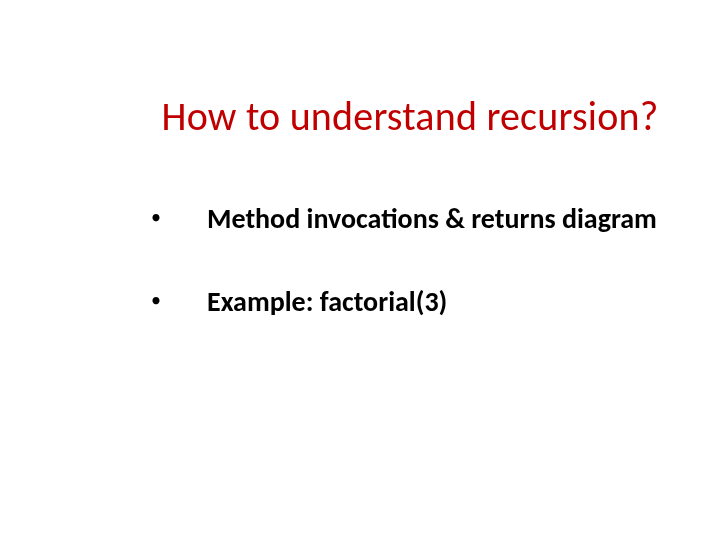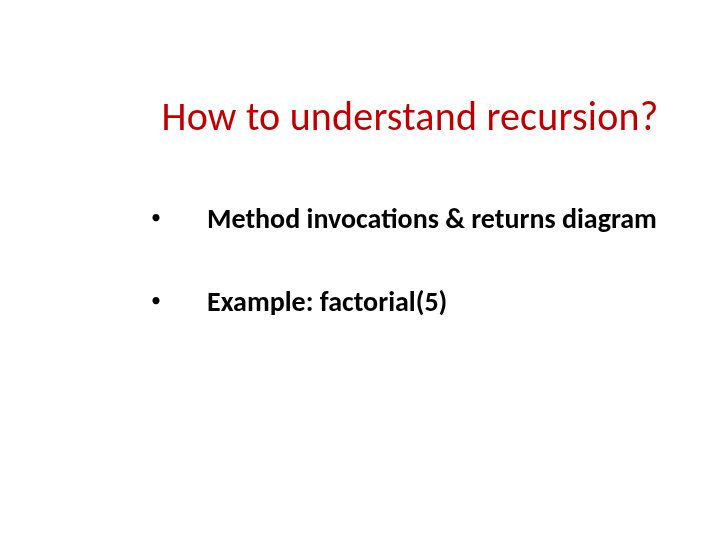--- a/index.html
+++ b/index.html
@@ -57,16 +57,16 @@
 
 <div class="slide">
   <h1 class="title">How to understand recursion?</h1>
   <ul class="bullets">
     <li>
       <span class="bullet-dot">•</span>
       <span class="bullet-text">Method invocations &amp; returns diagram</span>
     </li>
     <li>
       <span class="bullet-dot">•</span>
-      <span class="bullet-text">Example: factorial(5)</span>
+      <span class="bullet-text">Example: factorial(3)</span>
     </li>
   </ul>
 </div>
 
 </body></html>

